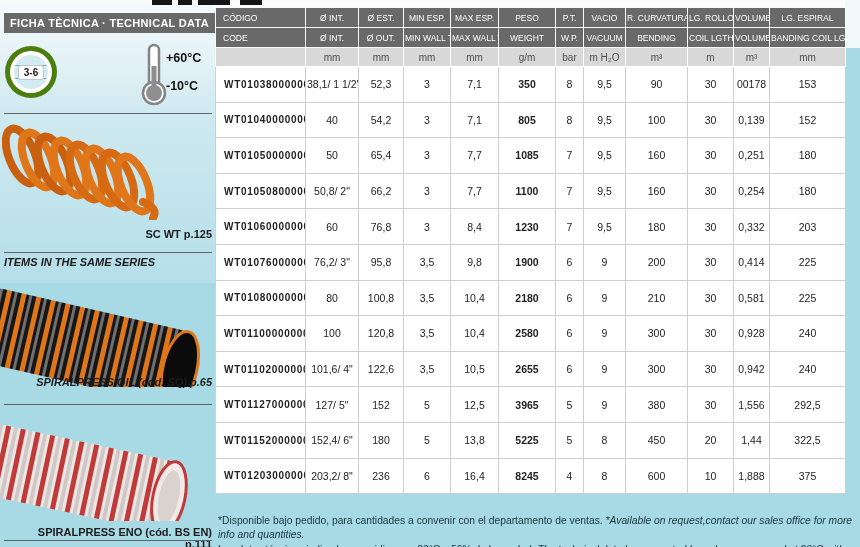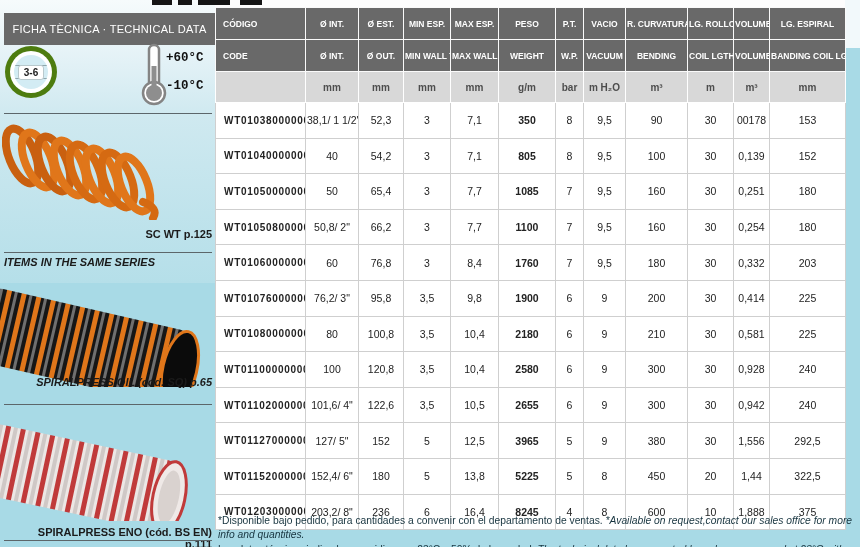--- a/index.html
+++ b/index.html
@@ -8,58 +8,58 @@
   .abs{position:absolute;}
   
   .bg-topstrip{left:215px;top:0;width:645px;height:7px;background:#fdfdfd;}
   .bg-topright{left:845px;top:0;width:15px;height:48px;background:#f2f9fb;}
   .sidebar-grad1{left:0;top:0;width:215px;height:116px;
      background:linear-gradient(180deg,#f6fbfc 0%,#e2f1f6 55%,#cfe9f0 100%);}
   .sidebar-grad2{left:0;top:116px;width:215px;height:167px;
      background:linear-gradient(180deg,#cfe9f0,#b5dfe9);}
   .frag{position:absolute;top:0;height:5px;background:#151515;}
   
-  .fichabar{left:4px;top:13px;width:211px;height:32px;background:#696969;color:#fff;
-     font-weight:normal;font-size:11px;display:flex;align-items:center;justify-content:center;
+  .fichabar{left:4px;top:13px;width:211px;height:20px;background:#696969;color:#fff;
+     font-weight:bold;font-size:11px;display:flex;align-items:center;justify-content:center;
      letter-spacing:.3px;}
   
   .badge{left:5px;top:46px;width:52px;height:52px;border-radius:50%;background:#4d7c0f;
      display:flex;align-items:center;justify-content:center;}
   .badge-b2{width:42px;height:42px;border-radius:50%;background:#fff;
      display:flex;align-items:center;justify-content:center;}
   .badge-b3{position:relative;width:34px;height:34px;border-radius:50%;background:#d3ecf4;
      display:flex;align-items:center;justify-content:center;overflow:hidden;}
   .badge-line{position:absolute;left:0;width:100%;height:1px;background:#8fa7ad;}
   .badge-line.top{top:10px;} .badge-line.bottom{bottom:10px;}
   .badge-box{position:relative;background:#fff;border-radius:3px;padding:1px 5px;
      font-size:10px;font-weight:bold;color:#222;border:1px solid #b9c9cd;}
   
   .thermo{left:141px;top:42px;width:26px;height:64px;}
-  .temp{font-weight:bold;font-size:12.5px;color:#111;width:48px;text-align:left;font-family:Liberation Mono, monospace;}
+  .temp{font-weight:bold;font-size:12.5px;color:#111;width:48px;text-align:left;}
   .temp-max{left:166px;top:51px;} .temp-min{left:166px;top:79px;}
   .divider{left:4px;width:208px;height:1px;background:#5c666a;}
   
   .spiral-img{left:2px;top:120px;width:205px;height:100px;}
   .oil-img{left:0;top:281px;width:215px;height:106px;}
   .eno-img{left:0;top:415px;width:205px;height:106px;}
   
   .rlabel{width:192px;left:20px;text-align:right;font-weight:bold;font-size:11px;color:#1b1b1b;}
   .sc-label{top:228px;}
   .sc-caption{left:10px;top:241px;width:202px;text-align:right;font-size:10px;font-weight:normal;}
   .sc-caption .it{font-style:italic;}
   .series-es{left:4px;top:257px;font-weight:bold;font-size:11px;}
   .series-en{left:4px;top:256px;font-weight:bold;font-style:italic;font-size:11px;}
   .oil-label{top:376px;font-style:italic;}
   .eno-label{top:526px;}
   
   .datatable{left:215px;top:7px;}
   table{border-collapse:collapse;table-layout:fixed;width:630px;}
   th,td{overflow:hidden;white-space:nowrap;}
-  thead th{background:#696969;color:#fff;font-weight:bold;font-size:8.5px;height:15px;
-     border:1px solid #fafafa;text-align:center;padding:8px 1px;}
+  thead th{background:#696969;color:#fff;font-weight:normal;font-size:8.5px;height:15px;
+     border:1px solid #fafafa;text-align:center;padding:2px 1px;}
   thead tr.units th{background:#d8d8d8;color:#4d4d4d;font-size:10px;height:14px;border:1px solid #fff;margin-top:16px;}
   thead th.first{text-align:left;padding-left:7px;}
   tbody td{background:#fff;border:1px solid #cfcfcf;font-size:10.5px;color:#232323;
      text-align:center;height:32.6px;}
   tbody td.code{font-weight:bold;text-align:left;padding-left:8px;font-size:10px;letter-spacing:.7px;}
   tbody td.peso{font-weight:bold;}
   
   .footnote{left:218px;top:514px;width:640px;font-size:10.3px;color:#17343f;line-height:1.4;}
   .footnote .it{font-style:italic;}
 </style>
@@ -272,21 +272,21 @@
             <td>30</td>
             <td>0,254</td>
             <td>180</td>
           </tr>
           <tr>
             <td class="code">WT010600000000</td>
             <td>60</td>
             <td>76,8</td>
             <td>3</td>
             <td>8,4</td>
-            <td class="peso">1760</td>
+            <td class="peso">1230</td>
             <td>7</td>
             <td>9,5</td>
             <td>180</td>
             <td>30</td>
             <td>0,332</td>
             <td>203</td>
           </tr>
           <tr>
             <td class="code">WT010760000000</td>
             <td>76,2/ 3"</td>

